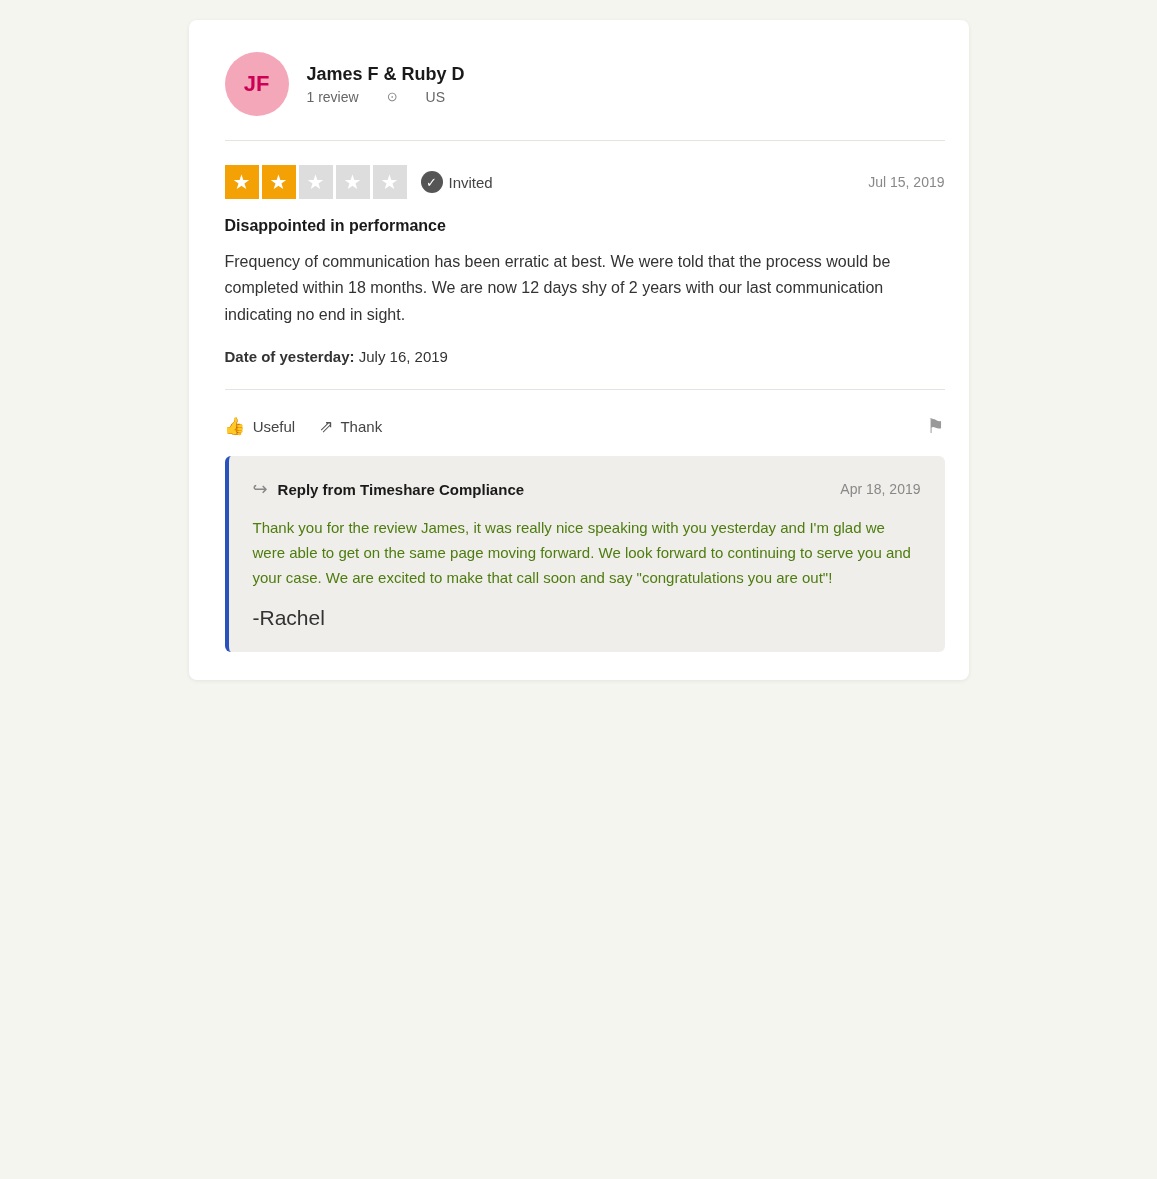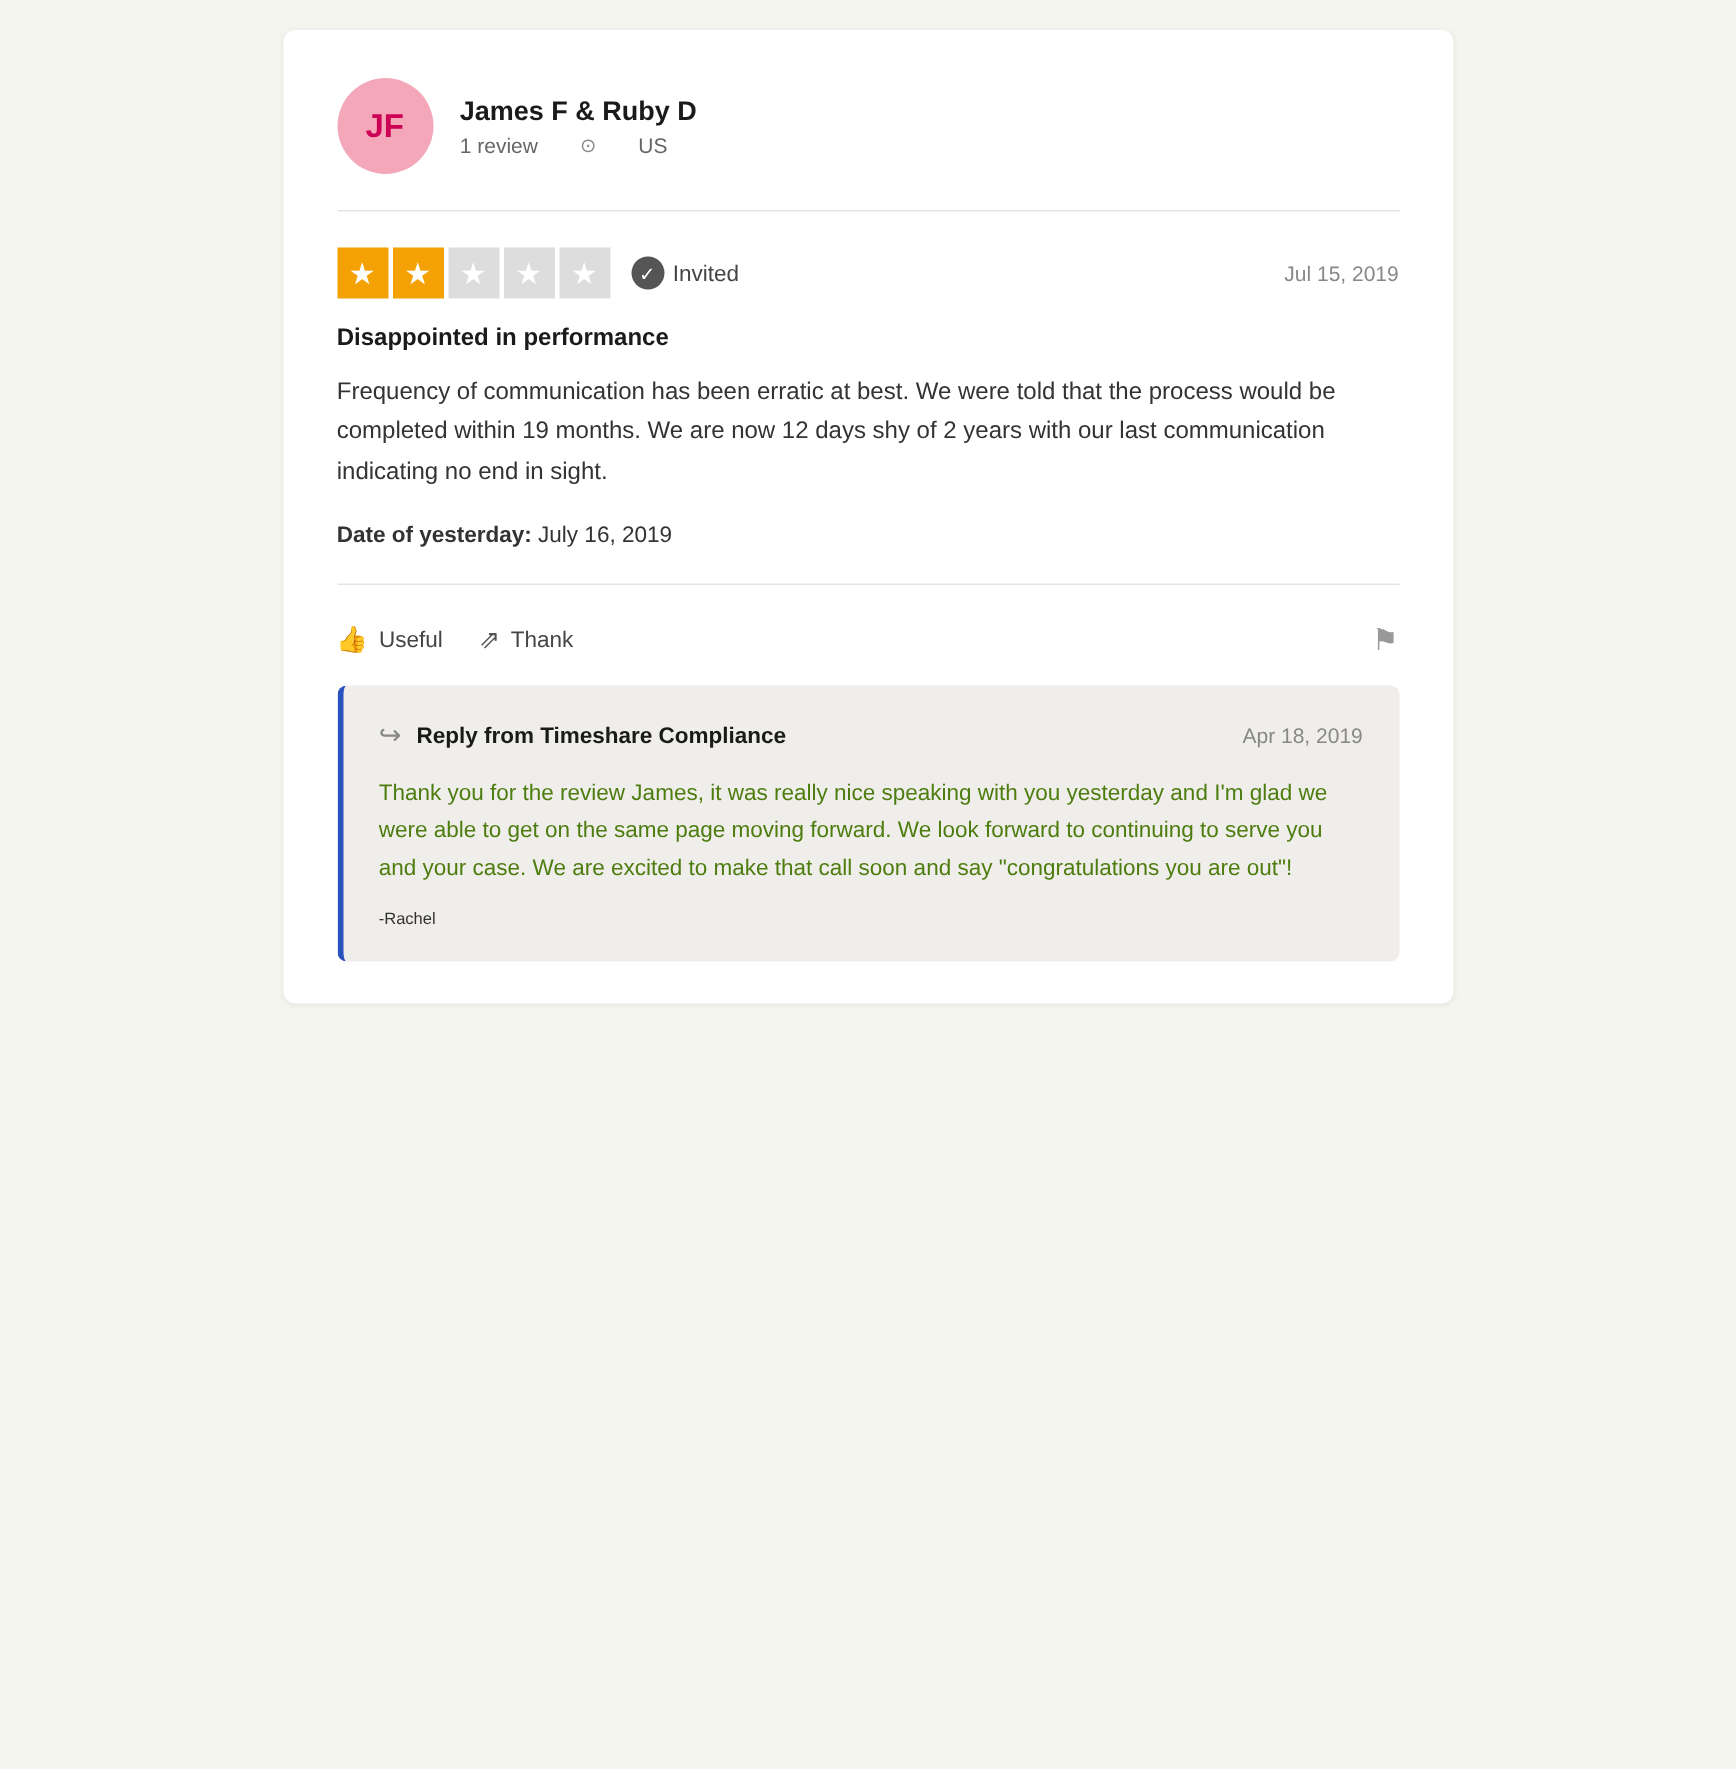--- a/index.html
+++ b/index.html
@@ -8,21 +8,21 @@
       background: #f5f5f0;
       display: flex;
       justify-content: center;
       align-items: flex-start;
       padding: 20px;
       min-height: 100vh;
     }
     .card {
       background: #ffffff;
       border-radius: 8px;
-      padding: 32px 36px 28px 36px;
+      padding: 32px 24px 28px 36px;
       max-width: 780px;
       width: 100%;
       box-shadow: 0 1px 4px rgba(0,0,0,0.07);
     }
 
     
     .reviewer-header {
       display: flex;
       align-items: center;
       gap: 18px;
@@ -211,21 +211,21 @@
       font-size: 14px;
       color: #888;
     }
     .reply-body {
       font-size: 15px;
       color: #4d7c0f;
       line-height: 1.65;
     }
     .reply-signature {
       margin-top: 16px;
-      font-size: 11px;
+      font-size: 21px;
       color: #333;
     }
   </style>
 </head>
 <body>
 
 <div class="card">
 
   <div class="reviewer-header">
     <div class="avatar">JF</div>
@@ -253,21 +253,21 @@
       <div class="invited-badge">
         <div class="invited-check">✓</div>
         <span>Invited</span>
       </div>
     </div>
     <div class="review-date">Jul 15, 2019</div>
   </div>
 
   <div class="review-title">Disappointed in performance</div>
 
-  <div class="review-body">Frequency of communication has been erratic at best. We were told that the process would be completed within 19 months. We are now 12 days shy of 2 years with our last communication indicating no end in sight.</div>
+  <div class="review-body">Frequency of communication has been erratic at best. We were told that the process would be completed within 18 months. We are now 12 days shy of 2 years with our last communication indicating no end in sight.</div>
 
   <div class="date-of-experience">
     <strong>Date of yesterday:</strong>
     <span>July 16, 2019</span>
   </div>
 
   <hr class="divider-bottom">
 
   <div class="actions-row">
     <div class="actions-left">

